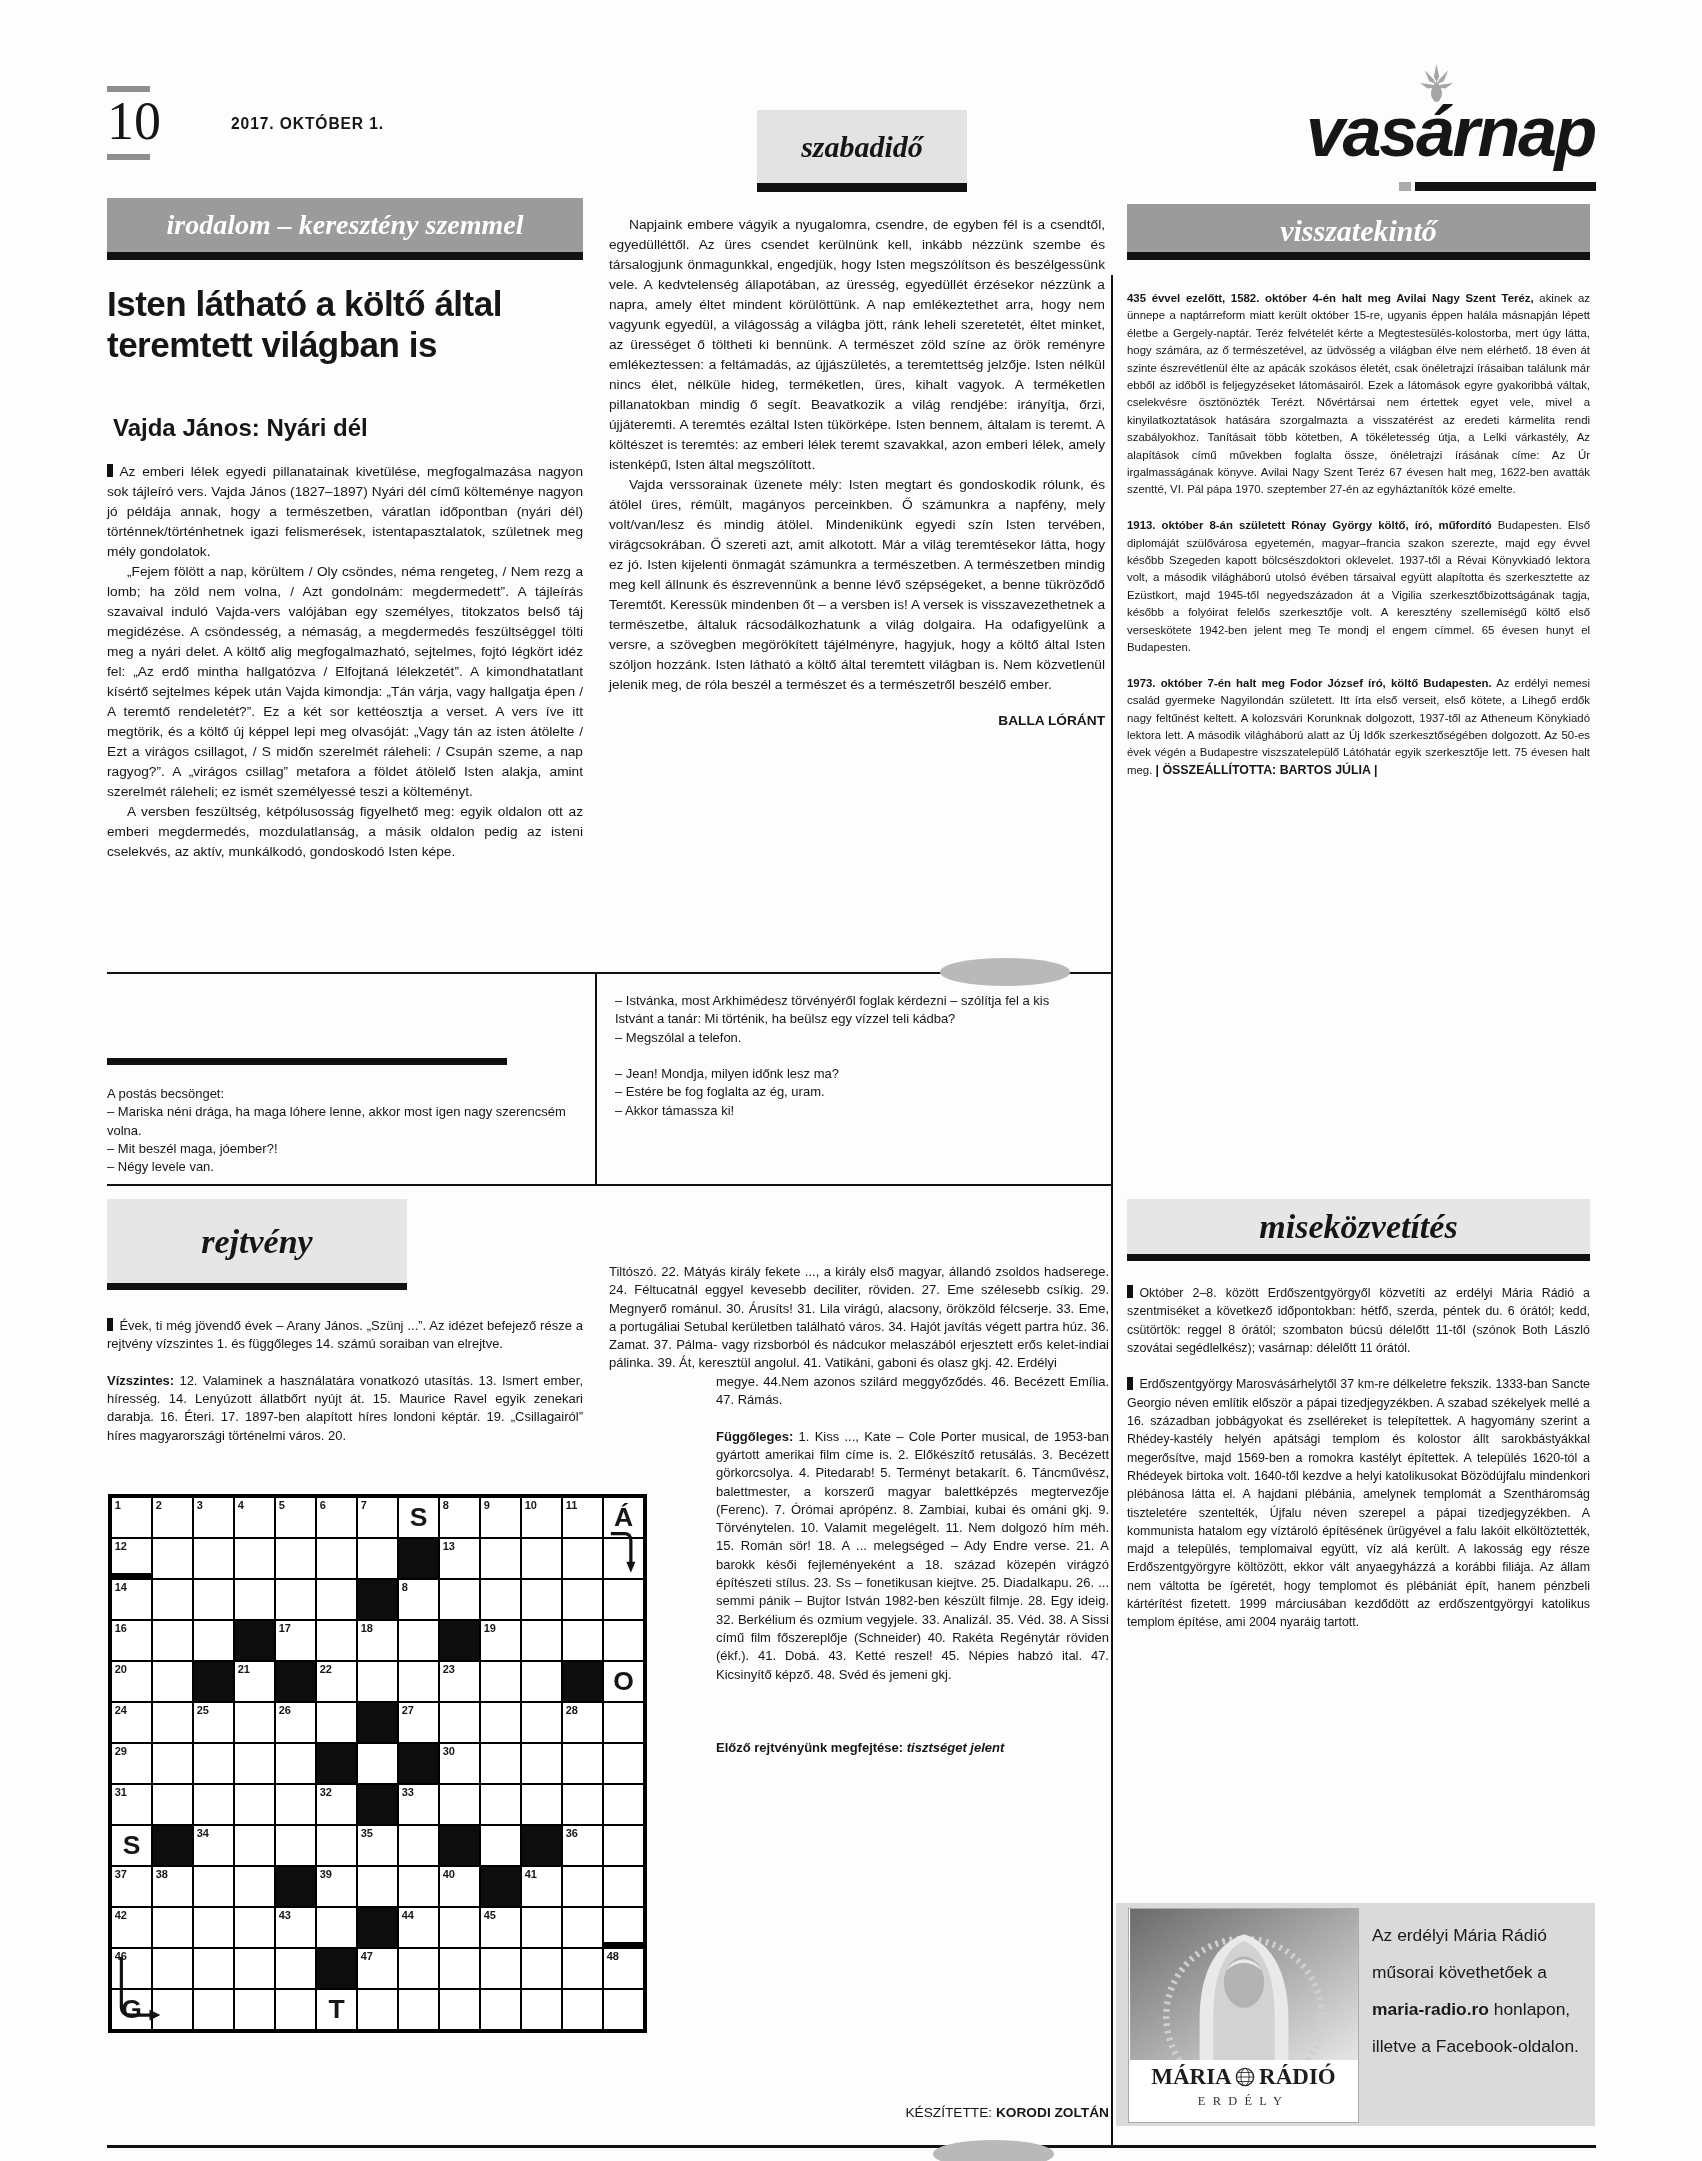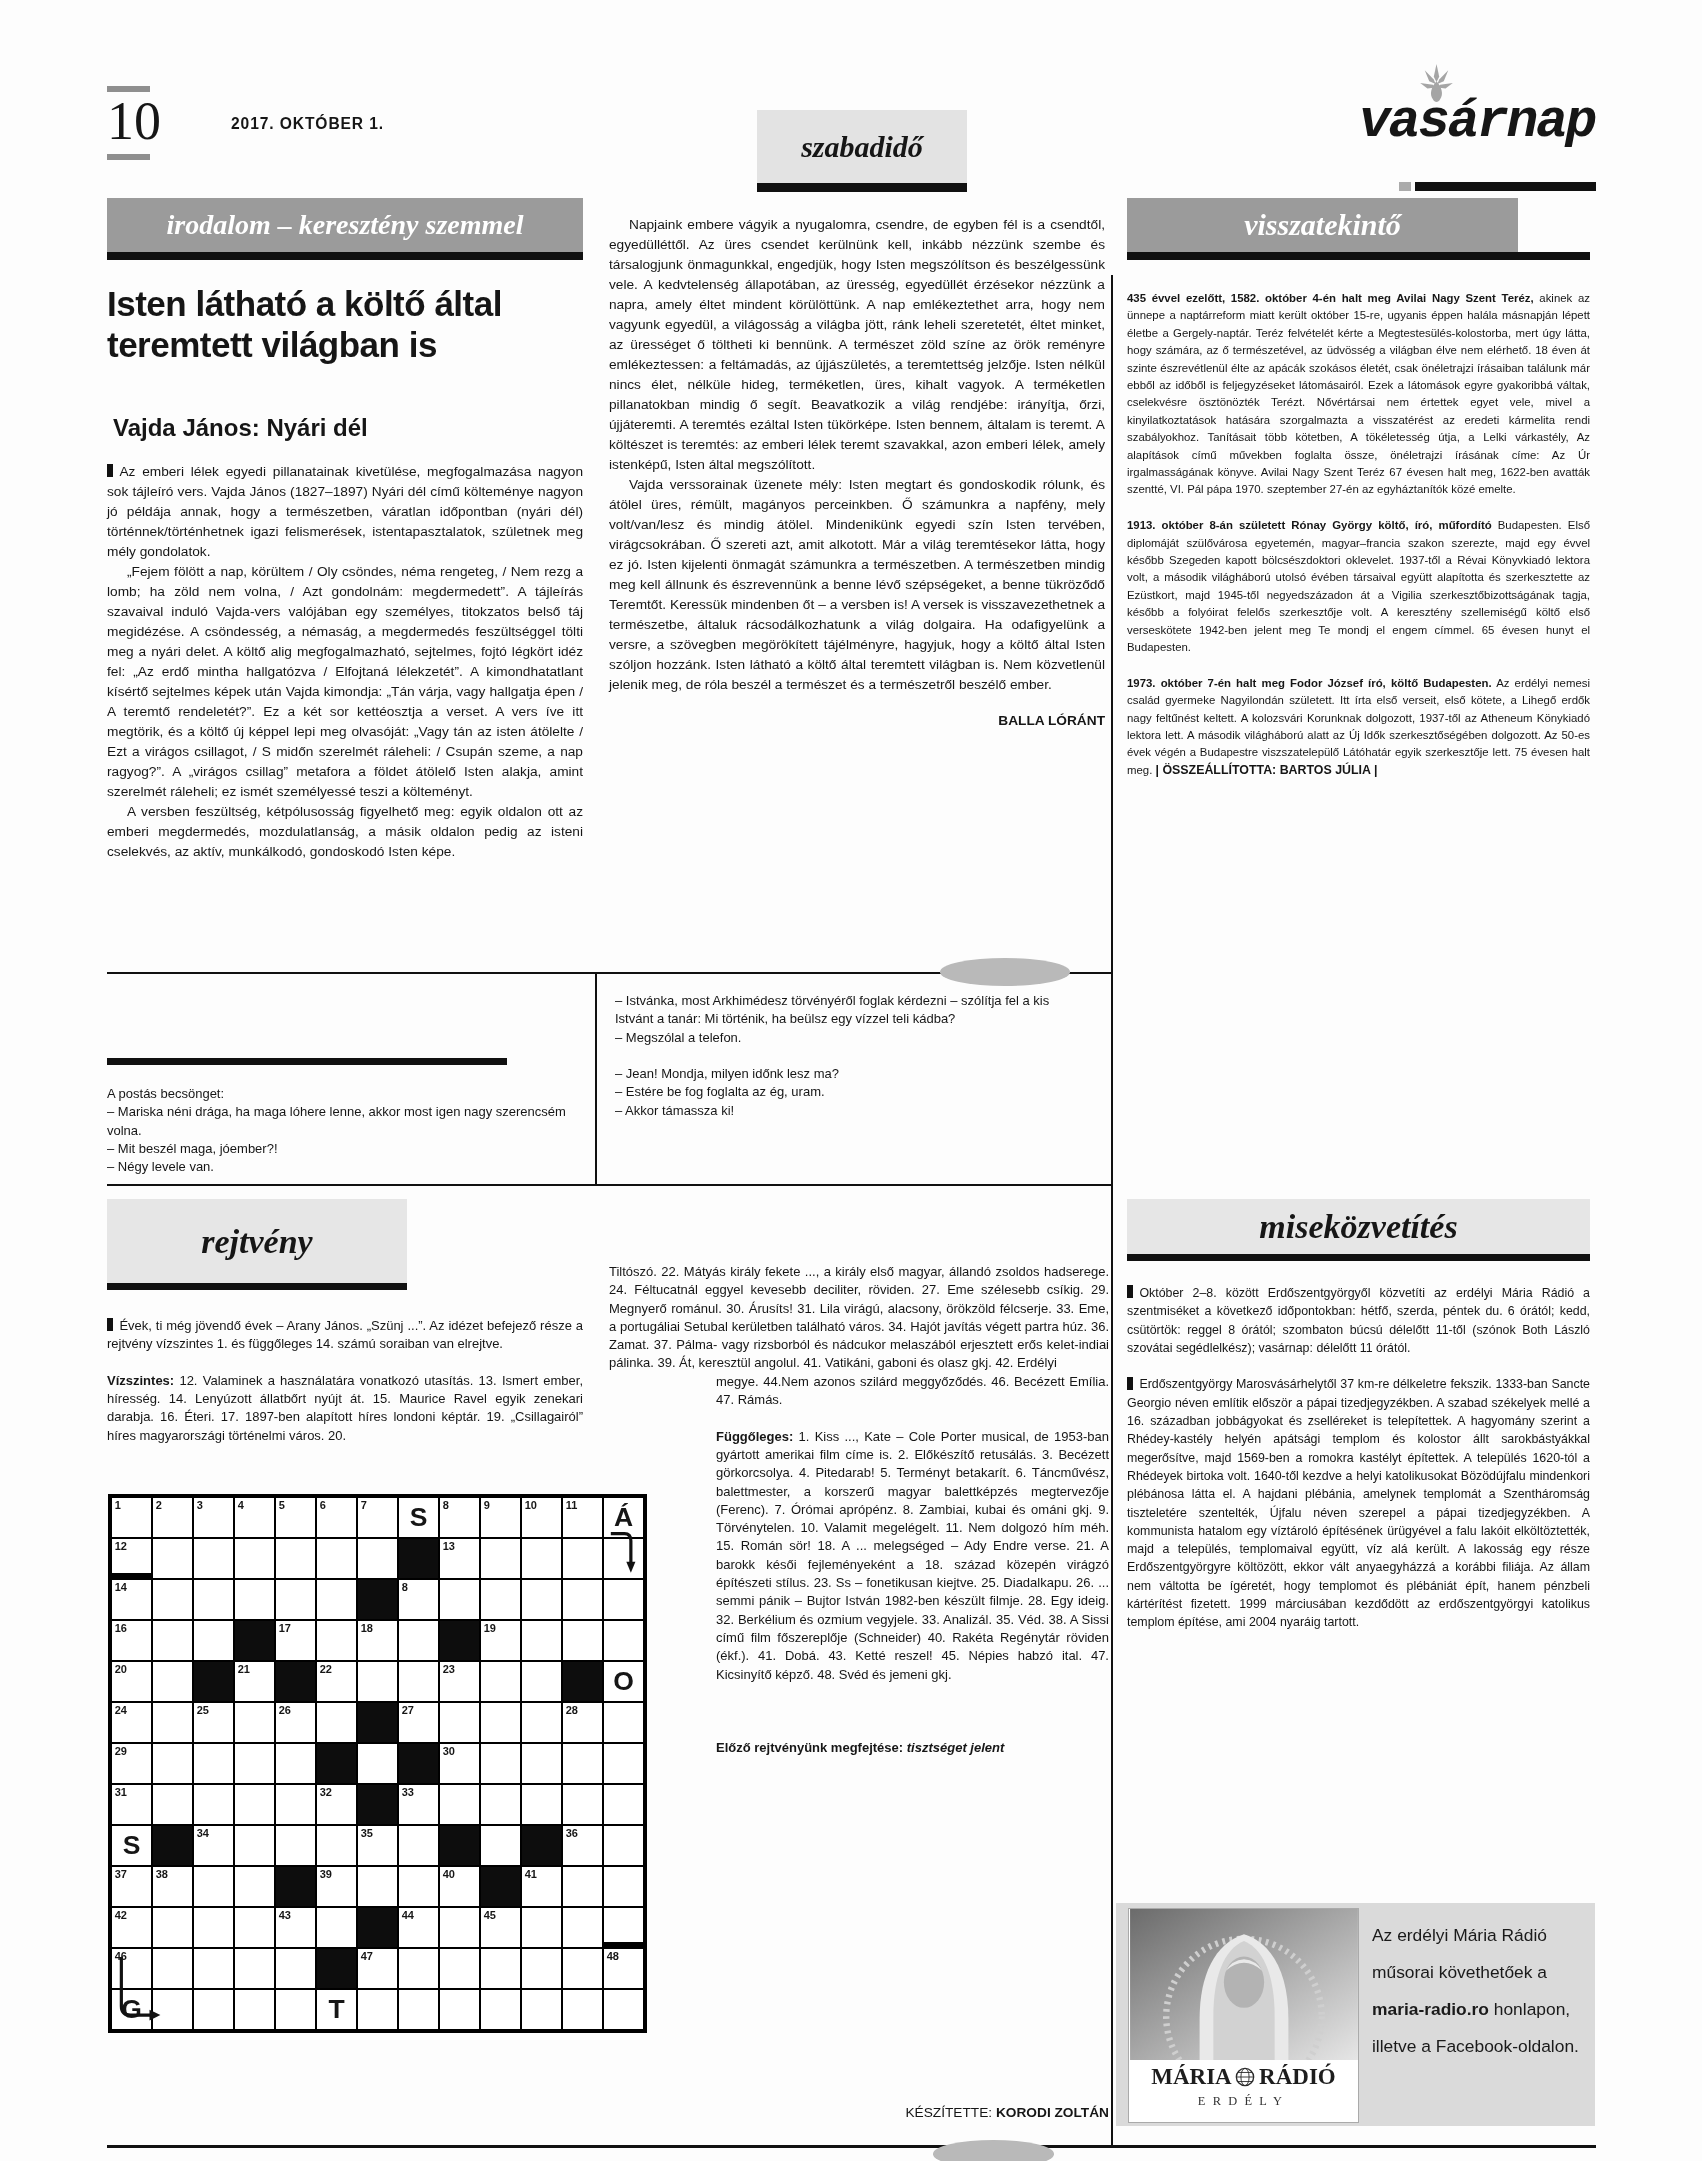--- a/index.html
+++ b/index.html
@@ -6,22 +6,22 @@
   .page{position:relative;width:1702px;height:2161px;background:#fdfdfd;overflow:hidden;
         font-family:"Liberation Sans",sans-serif;color:#161616;}
   .abs{position:absolute;}
   
   .pgnum{font-family:"Liberation Serif",serif;font-size:54px;font-weight:400;}
   .hbar{background:#8f8f8f;}
   .dateline{font-size:15.6px;font-weight:bold;letter-spacing:0.9px;}
   .szbox{background:#e3e3e3;display:flex;align-items:center;justify-content:center;}
   .szbox span{font-family:"Liberation Serif",serif;font-style:italic;font-weight:bold;font-size:30px;}
   .blackrule{background:#111;}
-  .mast{font-family:Liberation Mono, monospace;font-style:italic;font-weight:bold;
-        font-size:53px;letter-spacing:-2.3px;white-space:nowrap;margin-left:20px;}
+  .mast{font-family:Liberation Sans, sans-serif;font-style:italic;font-weight:bold;
+        font-size:70px;letter-spacing:-2.3px;white-space:nowrap;margin-left:20px;}
   
   .shead{display:flex;align-items:center;justify-content:center;}
   .shead span{font-family:"Liberation Serif",serif;font-style:italic;font-weight:bold;}
   .shead.dark{background:#9b9b9b;}
   .shead.dark span{color:#fff;}
   .shead.light{background:#e6e6e6;}
   .shead.light span{color:#161616;}
   
   .just{text-align:justify;}
   .b30{font-size:13.7px;line-height:20px;}
@@ -100,21 +100,21 @@
     <p class="ind">„Fejem fölött a nap, körültem / Oly csöndes, néma rengeteg, / Nem rezg a lomb; ha zöld nem volna, / Azt gondolnám: megdermedett”. A tájleírás szavaival induló Vajda-vers valójában egy személyes, titokzatos belső táj megidézése. A csöndesség, a némaság, a megdermedés feszültséggel tölti meg a nyári delet. A költő alig megfogalmazható, sejtelmes, fojtó légkört idéz fel: „Az erdő mintha hallgatózva / Elfojtaná lélekzetét”. A kimondhatatlant kísértő sejtelmes képek után Vajda kimondja: „Tán várja, vagy hallgatja épen / A teremtő rendeletét?”. Ez a két sor kettéosztja a verset. A vers íve itt megtörik, és a költő új képpel lepi meg olvasóját: „Vagy tán az isten átölelte / Ezt a virágos csillagot, / S midőn szerelmét ráleheli: / Csupán szeme, a nap ragyog?”. A „virágos csillag” metafora a földet átölelő Isten alakja, amint szerelmét ráleheli; ez ismét személyessé teszi a költeményt.</p>
     <p class="ind">A versben feszültség, kétpólusosság figyelhető meg: egyik oldalon ott az emberi megdermedés, mozdulatlanság, a másik oldalon pedig az isteni cselekvés, az aktív, munkálkodó, gondoskodó Isten képe.</p>
   </div>
 
   <div class="abs b30 just" style="left:609px;top:215px;width:496px;">
     <p class="ind">Napjaink embere vágyik a nyugalomra, csendre, de egyben fél is a csendtől, egyedülléttől. Az üres csendet kerülnünk kell, inkább nézzünk szembe és társalogjunk önmagunkkal, engedjük, hogy Isten megszólítson és beszélgessünk vele. A kedvtelenség állapotában, az üresség, egyedüllét érzésekor nézzünk a napra, amely éltet mindent körülöttünk. A nap emlékeztethet arra, hogy nem vagyunk egyedül, a világosság a világba jött, ránk leheli szeretetét, éltet minket, az ürességet ő töltheti ki bennünk. A természet zöld színe az örök reményre emlékeztessen: a feltámadás, az újjászületés, a teremtettség jelzője. Isten nélkül nincs élet, nélküle hideg, terméketlen, üres, kihalt vagyok. A terméketlen pillanatokban mindig ő segít. Beavatkozik a világ rendjébe: irányítja, őrzi, újjáteremti. A teremtés ezáltal Isten tükörképe. Isten bennem, általam is teremt. A költészet is teremtés: az emberi lélek teremt szavakkal, azon emberi lélek, amely istenképű, Isten által megszólított.</p>
     <p class="ind">Vajda verssorainak üzenete mély: Isten megtart és gondoskodik rólunk, és átölel üres, rémült, magányos perceinkben. Ő számunkra a napfény, mely volt/van/lesz és mindig átölel. Mindenikünk egyedi szín Isten tervében, virágcsokrában. Ő szereti azt, amit alkotott. Már a világ teremtésekor látta, hogy ez jó. Isten kijelenti önmagát számunkra a természetben. A természetben mindig meg kell állnunk és észrevennünk a benne lévő szépségeket, a benne tükröződő Teremtőt. Keressük mindenben őt – a versben is! A versek is visszavezethetnek a természetbe, általuk rácsodálkozhatunk a világ dolgaira. Ha odafigyelünk a versre, a szövegben megörökített tájélményre, hagyjuk, hogy a költő által Isten szóljon hozzánk. Isten látható a költő által teremtett világban is. Nem közvetlenül jelenik meg, de róla beszél a természet és a természetről beszélő ember.</p>
     <p class="byline">BALLA LÓRÁNT</p>
   </div>
 
-  <div class="abs shead dark" style="left:1127px;top:198px;width:391px;height:54px;">
+  <div class="abs shead dark" style="left:1127px;top:204px;width:463px;height:54px;">
     <span style="font-size:30px;">visszatekintő</span>
   </div>
   <div class="abs blackrule" style="left:1127px;top:252px;width:463px;height:8.2px;"></div>
 
   <div class="abs b25 just" style="left:1127px;top:290px;width:463px;">
     <p><b>435 évvel ezelőtt, 1582. október 4-én halt meg Avilai Nagy Szent Teréz,</b><span> akinek az ünnepe a naptárreform miatt került október 15-re, ugyanis éppen halála másnapján lépett életbe a Gergely-naptár. Teréz felvételét kérte a Megtestesülés-kolostorba, mert úgy látta, hogy számára, az ő természetével, az üdvösség a világban élve nem elérhető. 18 éven át szinte észrevétlenül élte az apácák szokásos életét, csak önéletrajzi írásaiban találunk már ebből az időből is feljegyzéseket látomásairól. Ezek a látomások egyre gyakoribbá váltak, cselekvésre ösztönözték Terézt. Nővértársai nem értettek egyet vele, mivel a kinyilatkoztatások hatására szorgalmazta a visszatérést az eredeti kármelita rendi szabályokhoz. Tanításait több kötetben, A tökéletesség útja, a Lelki várkastély, Az alapítások című művekben foglalta össze, önéletrajzi írásának címe: Az Úr irgalmasságának könyve. Avilai Nagy Szent Teréz 67 évesen halt meg, 1622-ben avatták szentté, VI. Pál pápa 1970. szeptember 27-én az egyháztanítók közé emelte.</span></p>
     <p class="gap"><b>1913. október 8-án született Rónay György költő, író, műfordító</b><span> Budapesten. Első diplomáját szülővárosa egyetemén, magyar–francia szakon szerezte, majd egy évvel később Szegeden kapott bölcsészdoktori oklevelet. 1937-től a Révai Könyvkiadó lektora volt, a második világháború utolsó évében társaival együtt alapította és szerkesztette az Ezüstkort, majd 1945-től negyedszázadon át a Vigilia szerkesztőbizottságának tagja, később a folyóirat felelős szerkesztője volt. A keresztény szellemiségű költő első verseskötete 1942-ben jelent meg Te mondj el engem címmel. 65 évesen hunyt el Budapesten.</span></p>
     <p class="gap"><b>1973. október 7-én halt meg Fodor József író, költő Budapesten.</b><span> Az erdélyi nemesi család gyermeke Nagyilondán született. Itt írta első verseit, első kötete, a Lihegő erdők nagy feltűnést keltett. A kolozsvári Korunknak dolgozott, 1937-től az Atheneum Könykiadó lektora lett. A második világháború alatt az Új Idők szerkesztőségében dolgozott. Az 50-es évek végén a Budapestre viszszatelepülő Látóhatár egyik szerkesztője lett. 75 évesen halt meg. </span><b class="smallcred">| ÖSSZEÁLLÍTOTTA: BARTOS JÚLIA |</b></p>
   </div>
 

